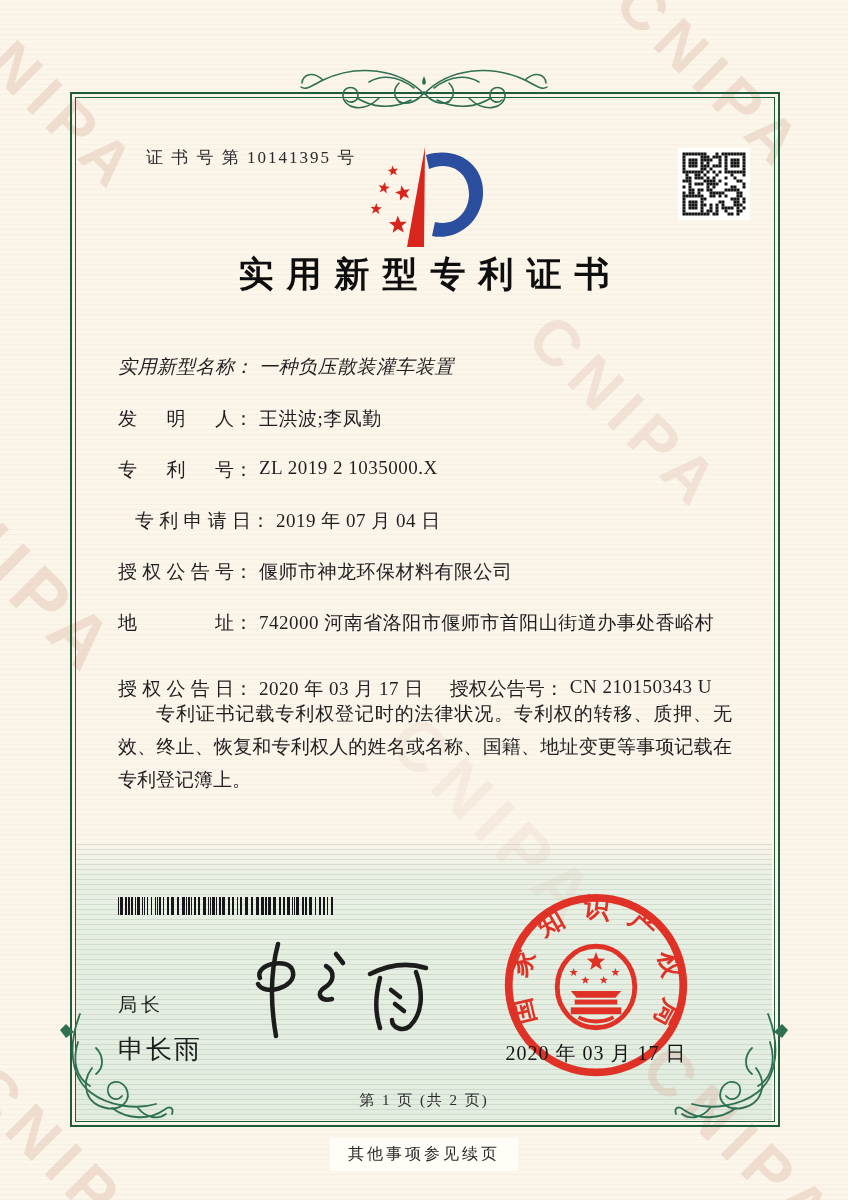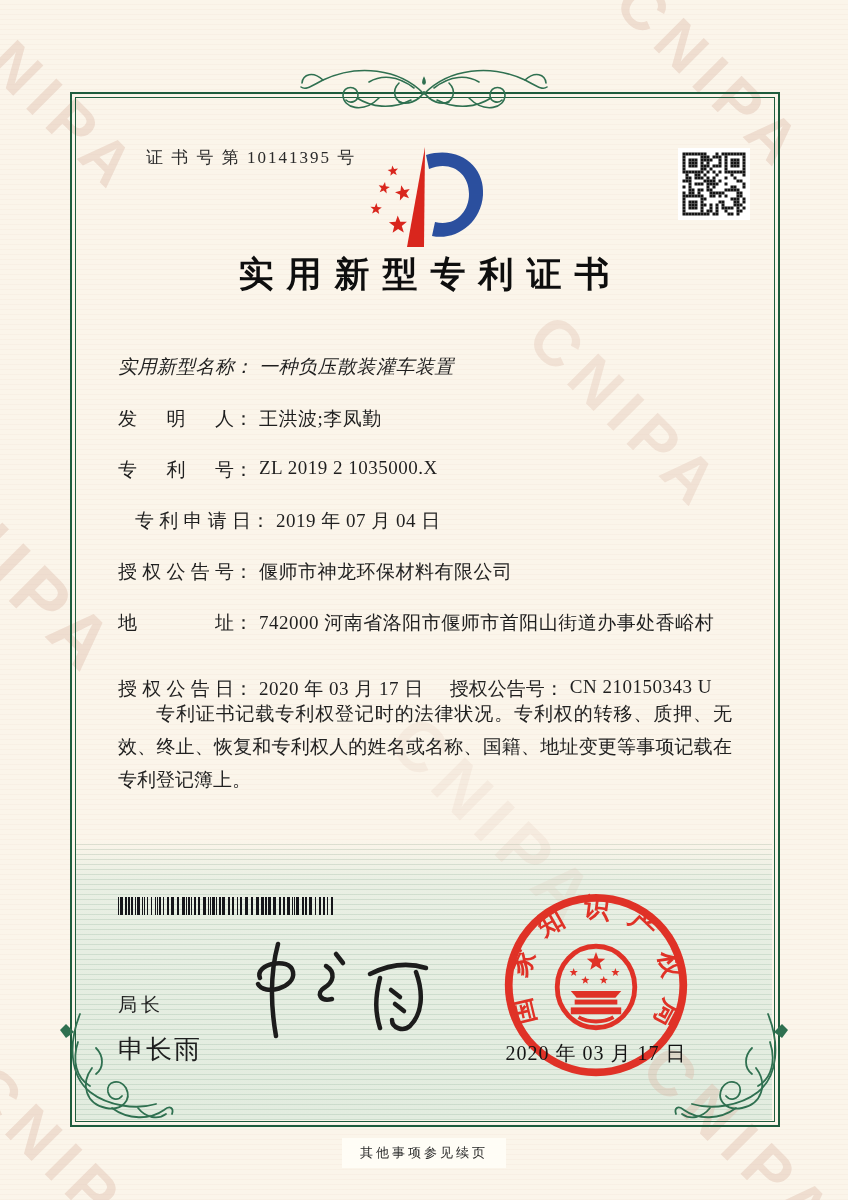--- a/index.html
+++ b/index.html
@@ -72,21 +72,21 @@
   }
   .page-num{
     position:absolute; left:0; right:0; top:1091px; z-index:4; text-align:center;
     font-size:15px; letter-spacing:2px; color:#2a2a2a;
   }
   .note{
     position:absolute; left:0; right:0; top:1138px; z-index:4; text-align:center;
   }
   .note span{
     display:inline-block; background:#fffdf6; padding:6px 18px;
-    font-size:13px; letter-spacing:3px; color:#2a2a2a;
+    font-size:16px; letter-spacing:3px; color:#2a2a2a;
   }
 </style>
 </head>
 <body>
 
 <div class="page">
 
   <div class="wm" style="left:-14px; top:-12px; font-size:62px;">CNIPA</div>
   <div class="wm" style="left:652px; top:-34px; font-size:62px;">CNIPA</div>
   <div class="wm" style="left:566px; top:300px; font-size:64px; opacity:.3;">CNIPA</div>
@@ -515,15 +515,16 @@
           </g>
         <path d="M-26,4 L26,4 L20,11 L-20,11 Z" stroke="none"></path>
         <rect x="-22" y="13" width="44" height="5" stroke="none"></rect>
         <rect x="-26" y="21" width="52" height="7" stroke="none"></rect>
         <path d="M-18,31 C-8,37 8,37 18,31" fill="none" stroke-width="4"></path>
       </g>
     </g>
   </svg>
   <div class="seal-date">2020 年 03 月 17 日</div>
 
+  <div class="page-num">第 1 页 (共 2 页)</div>
   <div class="note"><span>其他事项参见续页</span></div>
 
 </div>
 
 </body></html>

